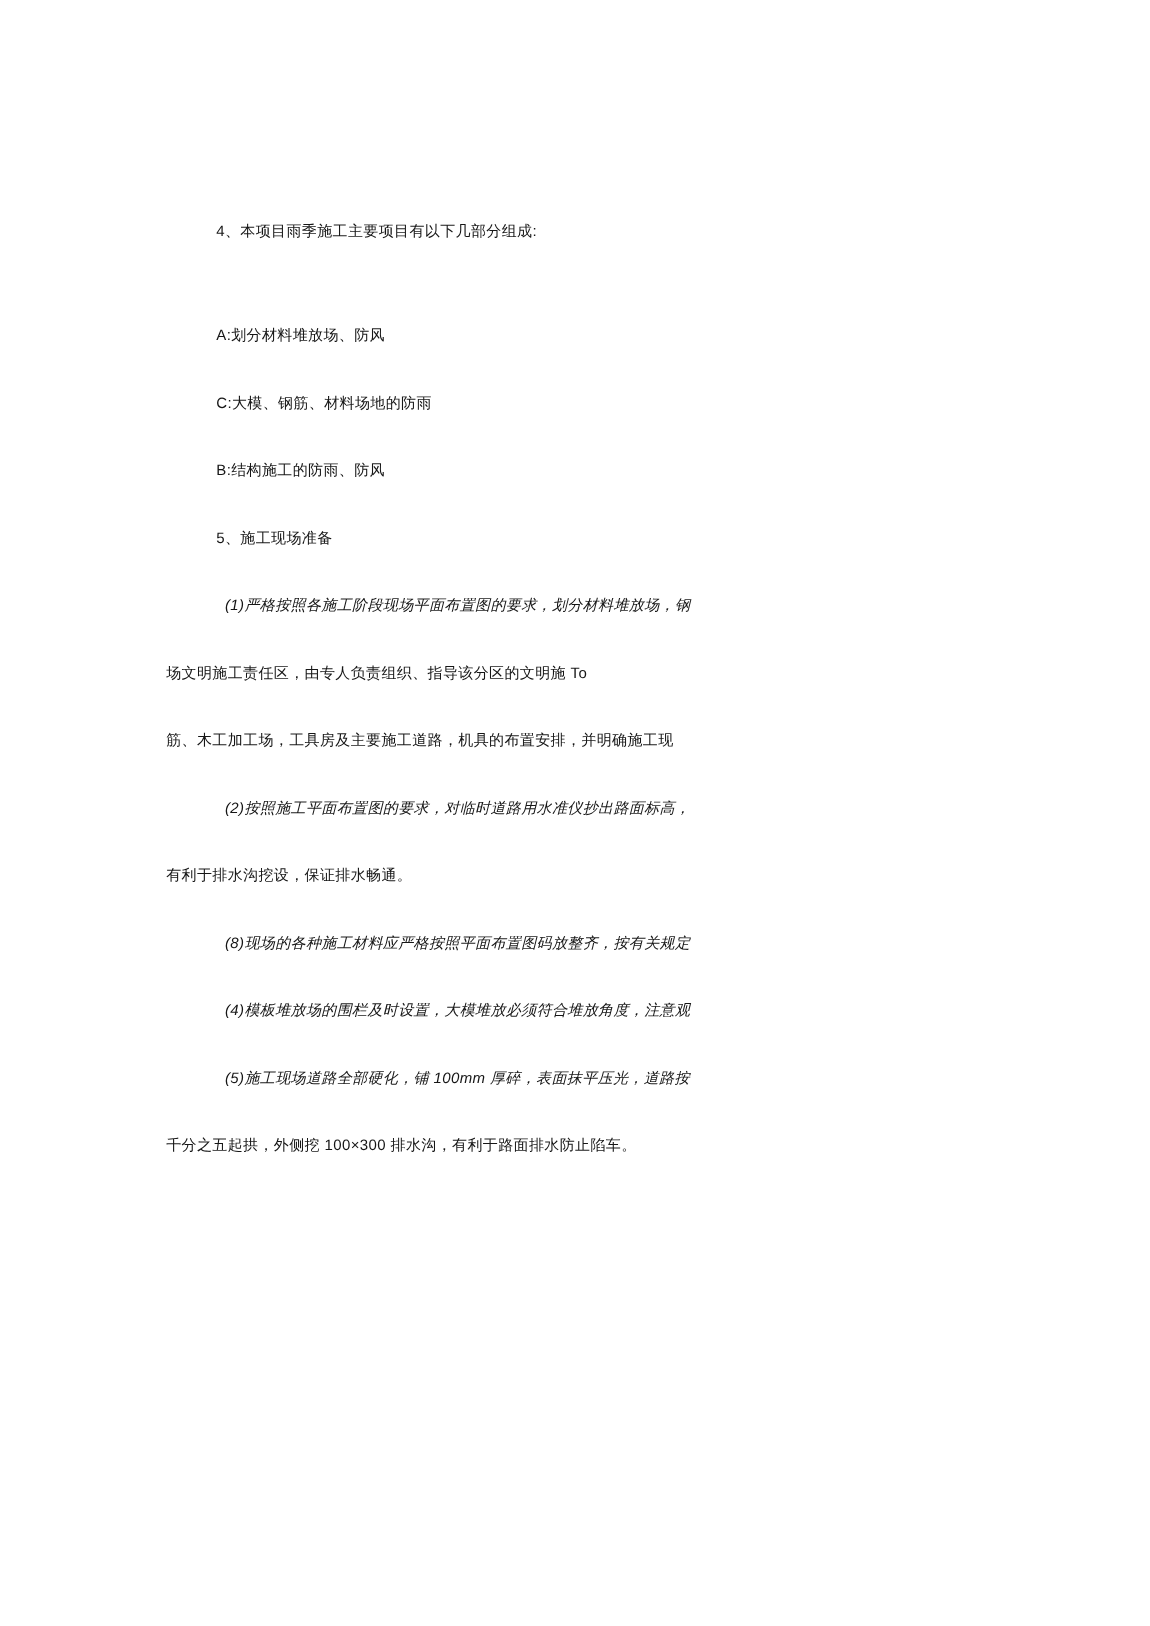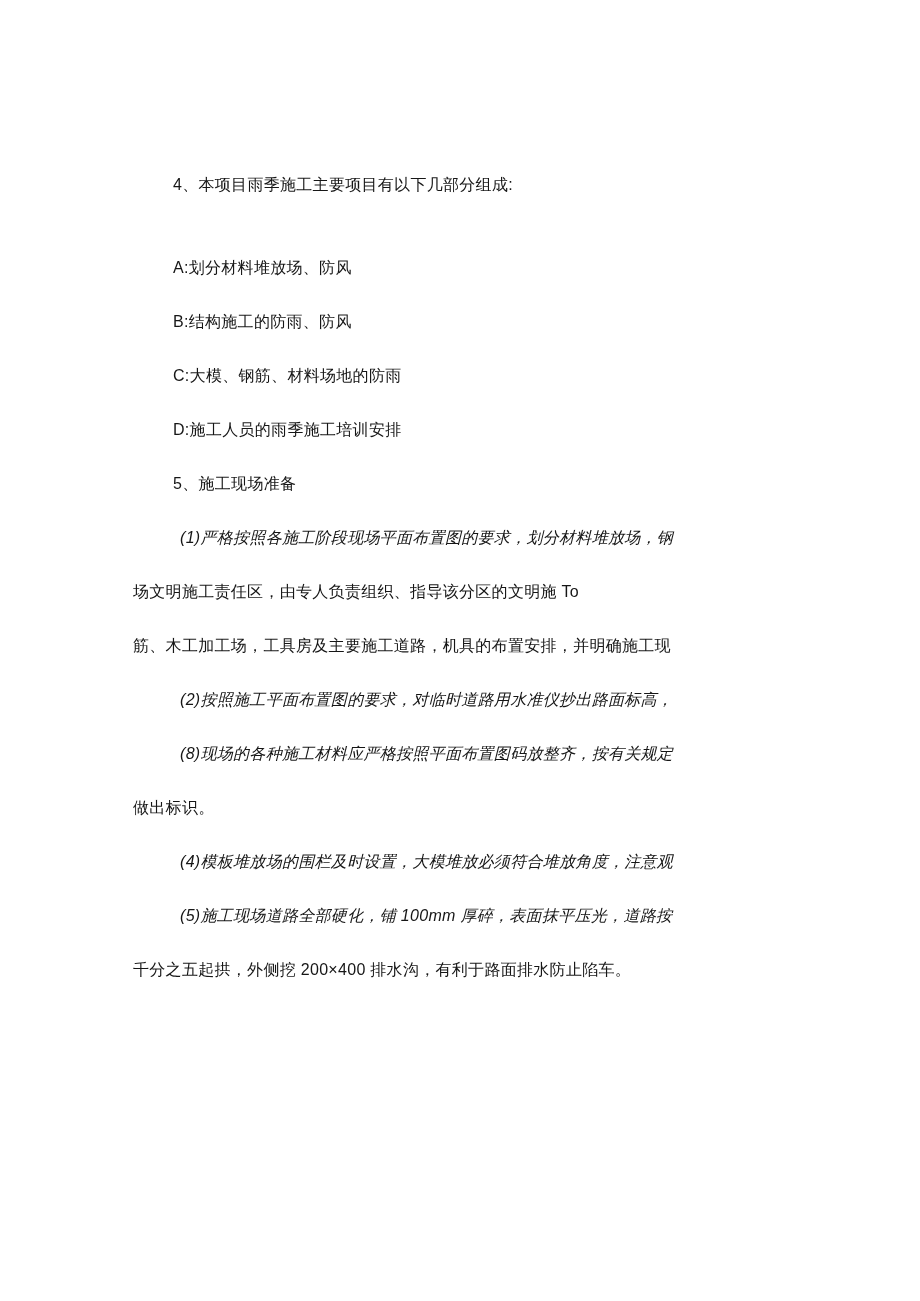--- a/index.html
+++ b/index.html
@@ -15,21 +15,21 @@
     overflow: hidden;
     font-family: "Liberation Sans", "DejaVu Sans", sans-serif;
   }
   .content {
     position: absolute;
     left: 133px;
     top: 158px;
     width: 680px;
   }
   .line {
-    font-size: 16px;
+    font-size: 12px;
     line-height: 54px;
     height: 54px;
     color: #161616;
     letter-spacing: 0.3px;
     white-space: nowrap;
     font-weight: 500;
   }
   
   .indent-a { padding-left: 40px; }
   
@@ -41,34 +41,33 @@
 <body>
 
 <div class="page">
   <div class="content">
 
     <div class="line indent-a">4、本项目雨季施工主要项目有以下几部分组成:</div>
 
     <div class="gap"></div>
 
     <div class="line indent-a">A:划分材料堆放场、防风</div>
+    <div class="line indent-a">C:大模、钢筋、材料场地的防雨</div>
     <div class="line indent-a">B:结构施工的防雨、防风</div>
-    <div class="line indent-a">C:大模、钢筋、材料场地的防雨</div>
-    <div class="line indent-a">D:施工人员的雨季施工培训安排</div>
 
     <div class="line indent-a">5、施工现场准备</div>
 
     <div class="line indent-b">(1)严格按照各施工阶段现场平面布置图的要求，划分材料堆放场，钢</div>
     <div class="line">场文明施工责任区，由专人负责组织、指导该分区的文明施 To</div>
     <div class="line">筋、木工加工场，工具房及主要施工道路，机具的布置安排，并明确施工现</div>
 
     <div class="line indent-b">(2)按照施工平面布置图的要求，对临时道路用水准仪抄出路面标高，</div>
+    <div class="line">有利于排水沟挖设，保证排水畅通。</div>
 
     <div class="line indent-b">(8)现场的各种施工材料应严格按照平面布置图码放整齐，按有关规定</div>
-    <div class="line">做出标识。</div>
 
     <div class="line indent-b">(4)模板堆放场的围栏及时设置，大模堆放必须符合堆放角度，注意观</div>
 
     <div class="line indent-b">(5)施工现场道路全部硬化，铺 100mm 厚碎，表面抹平压光，道路按</div>
-    <div class="line">千分之五起拱，外侧挖 200×400 排水沟，有利于路面排水防止陷车。</div>
+    <div class="line">千分之五起拱，外侧挖 100×300 排水沟，有利于路面排水防止陷车。</div>
 
   </div>
 </div>
 
 </body></html>

